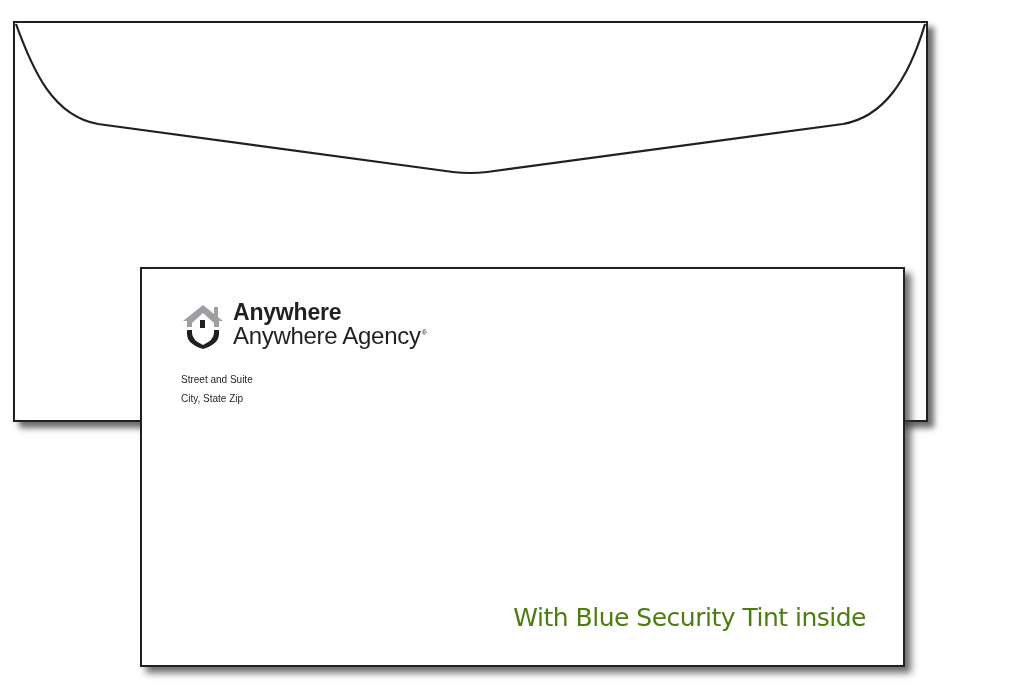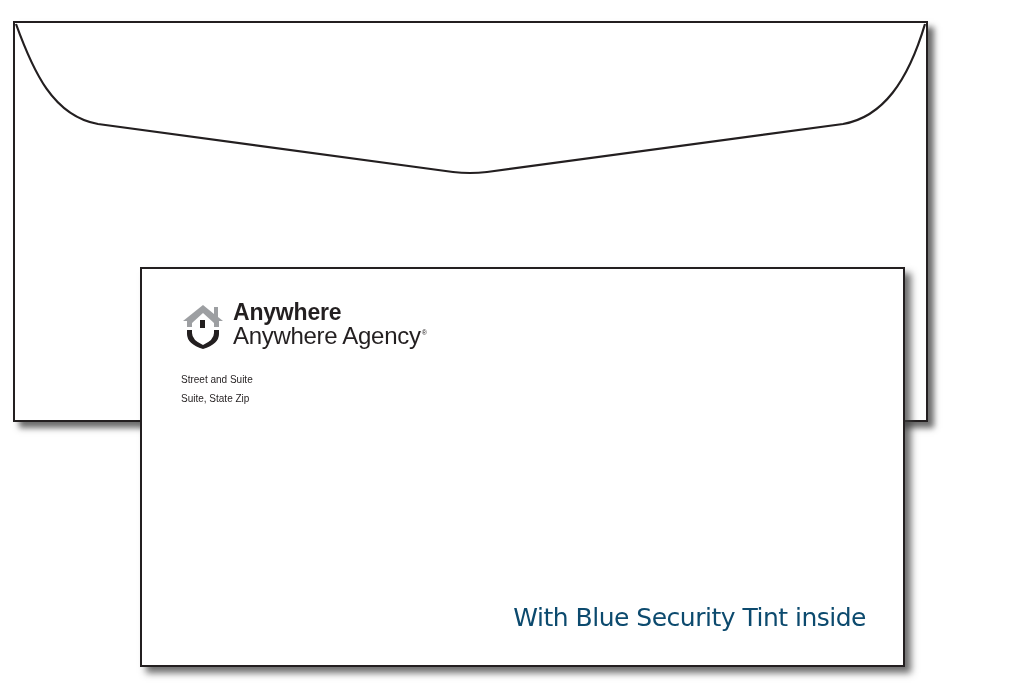--- a/index.html
+++ b/index.html
@@ -21,21 +21,21 @@
     margin-left: 33px;
   }
   .logo { position: absolute; left: 39px; top: 32px; display: flex; align-items: flex-start; }
   .logo-icon { width: 44px; height: 46px; margin-right: 8px; margin-top: 2px; }
   .logo-text { line-height: 1; }
   .logo-line1 { font-size: 23px; font-weight: bold; color: #231f20; letter-spacing: -0.2px; display: block; }
   .logo-line2 { font-size: 24px; color: #231f20; display: block; margin-top: 0px; letter-spacing: -0.3px; }
   .reg { font-size: 7px; vertical-align: super; margin-left: 1px; }
   .address { position: absolute; left: 39px; top: 101px; font-size: 10px; color: #231f20; line-height: 19px; }
   .tint-note {
-    position: absolute; right: 37px; top: 334px; font-size: 25px; color: #0c4a6e;
+    position: absolute; right: 37px; top: 334px; font-size: 25px; color: #4d7c0f;
     font-family: "DejaVu Sans", sans-serif; letter-spacing: -0.5px;
   }
 </style>
 </head>
 <body>
 
 <div id="back-env" class="env">
   <svg width="915" height="401" viewBox="0 0 915 401">
     <path d="M3,3 C20,50 40,95 85,103 L440,151 Q457,153 474,151 L830,103 C870,96 895,60 912,3" fill="none" stroke="#231f20" stroke-width="2.2"></path>
   </svg>
@@ -48,16 +48,16 @@
       <rect x="19" y="17" width="5" height="8" fill="#231f20"></rect>
       <path d="M6,27 L11,27 L11,30 Q11,37 22,42 Q33,37 33,30 L33,27 L38,27 L38,31 Q38,41 22,46 Q6,41 6,31 Z" fill="#231f20"></path>
     </svg>
     <div class="logo-text">
       <span class="logo-line1">Anywhere</span>
       <span class="logo-line2"><span>Anywhere Agency</span><span class="reg">®</span></span>
     </div>
   </div>
   <div class="address">
     <div>Street and Suite</div>
-    <div>Suite, State Zip</div>
+    <div>City, State Zip</div>
   </div>
   <div class="tint-note">With Blue Security Tint inside</div>
 </div>
 
 </body></html>

